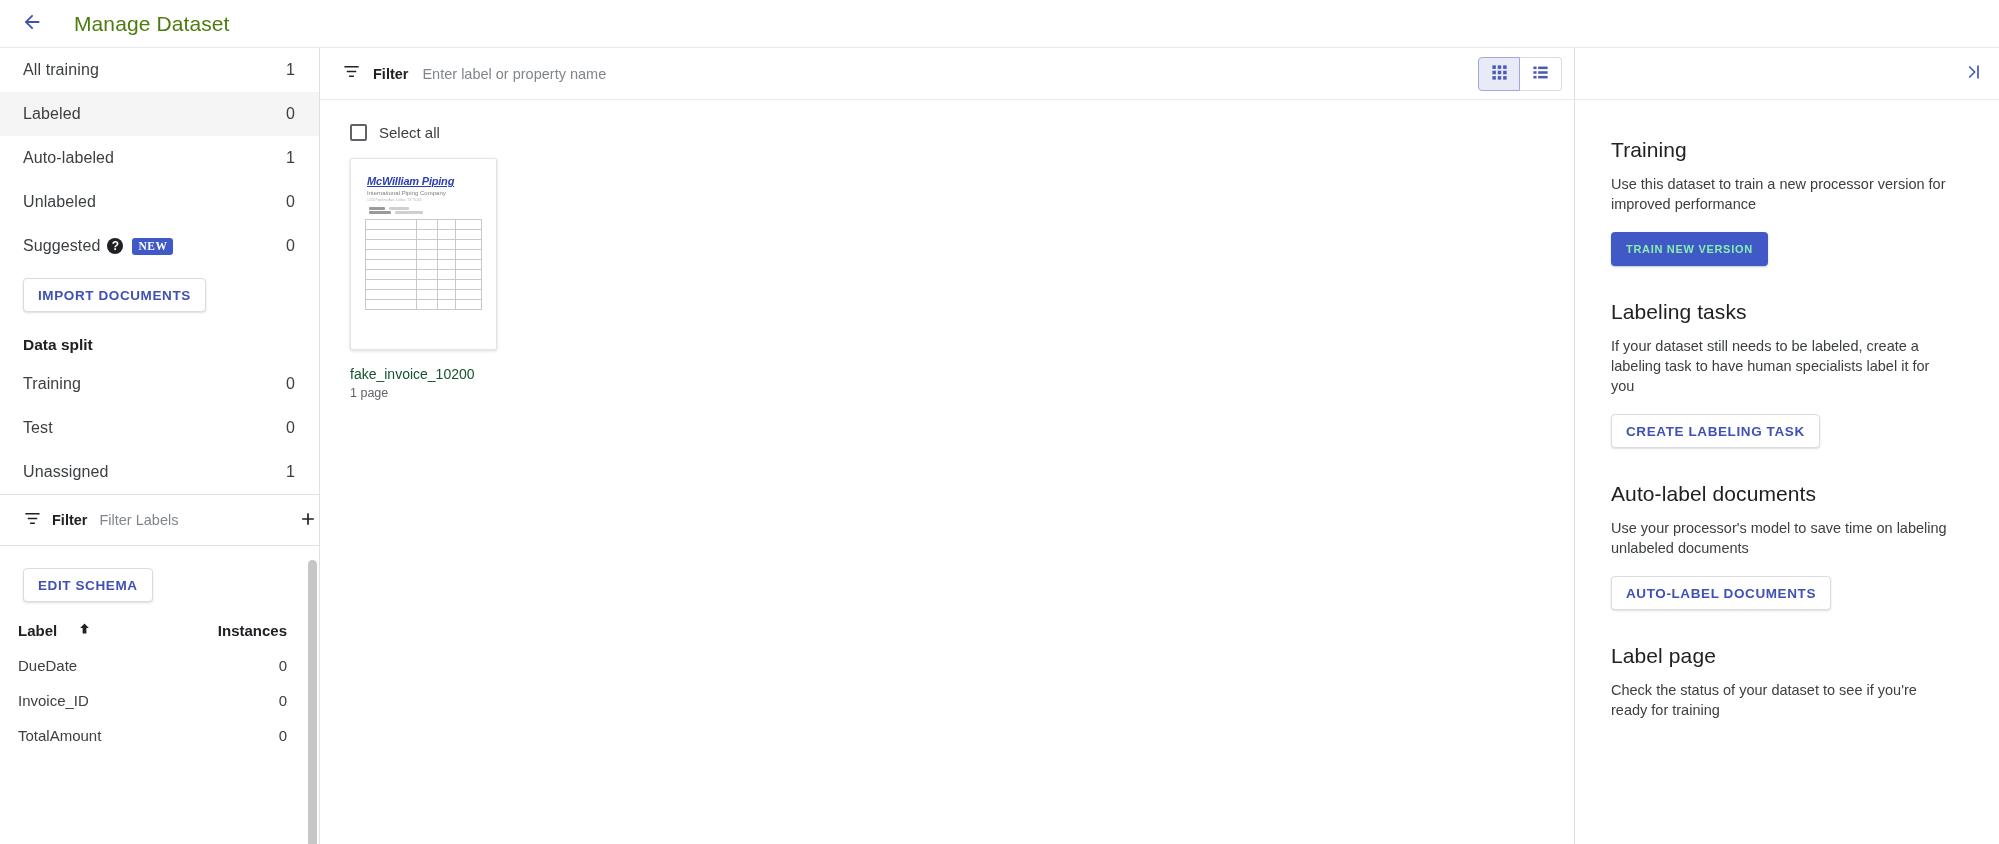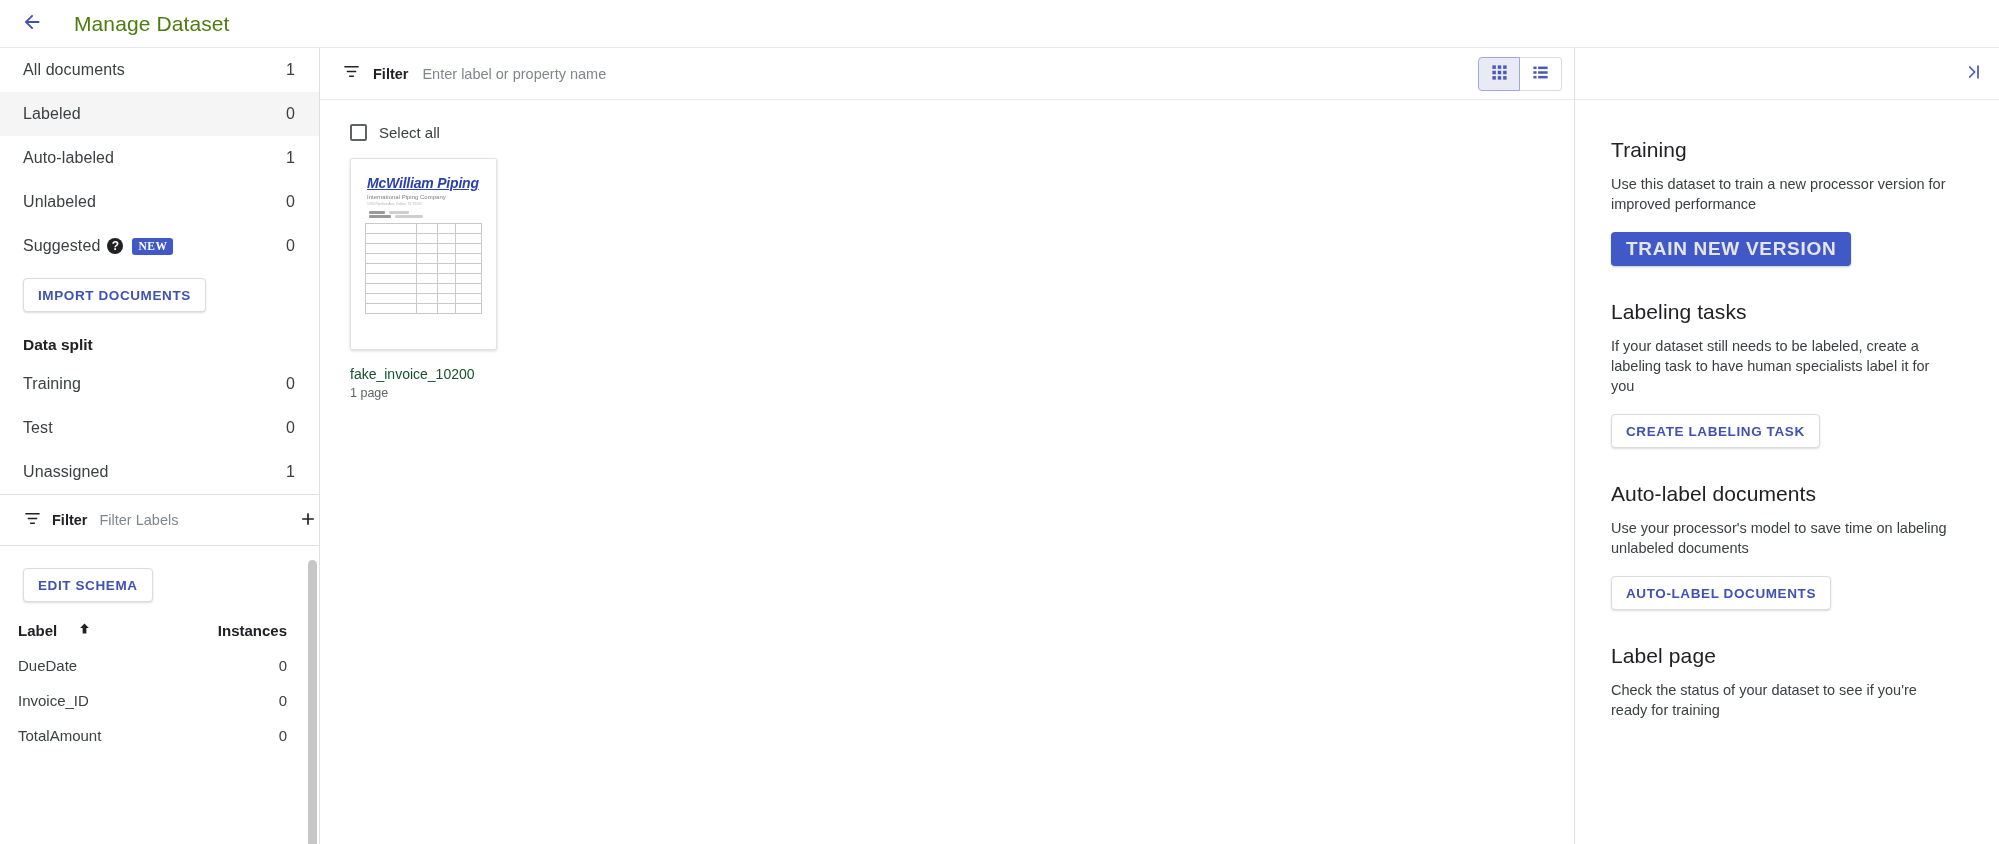--- a/index.html
+++ b/index.html
@@ -256,21 +256,21 @@
   .thumb-shell {
     width: 147px; height: 192px;
     background: #fff;
     border: 1px solid #e3e3e3;
     box-shadow: 0 1px 3px rgba(60,64,67,0.2);
     border-radius: 2px;
     padding: 10px 8px;
     overflow: hidden;
   }
   .inv-title {
-    font-size: 14px;
+    font-size: 11px;
     font-weight: 700;
     font-style: italic;
     color: #2a3fb0;
     text-decoration: underline;
     letter-spacing: -0.2px;
     margin: 6px 0 3px 8px;
   }
   .inv-sub {
     font-size: 6px;
     color: #7d7d7d;
@@ -344,25 +344,25 @@
     color: #3c4043;
     margin: 0 0 18px 0;
     max-width: 345px;
   }
   .btn-filled {
     display: inline-flex;
     align-items: center; justify-content: center;
     height: 34px;
     padding: 0 15px;
     background: #4059c7;
-    color: #e5e5e5;
+    color: #86efac;
     border: none;
     border-radius: 4px;
     font-family: "Liberation Sans", sans-serif;
-    font-size: 19px;
+    font-size: 11px;
     font-weight: 700;
     letter-spacing: 0.7px;
     cursor: pointer;
     box-shadow: 0 1px 2px rgba(60,64,67,0.3);
   }
 </style>
 </head>
 <body>
 
 <div class="app-header">
@@ -377,21 +377,21 @@
 </div>
 
 <div class="shell">
 
   <div class="sidebar">
 
     <div class="nav-list">
 
       <div class="nav-row">
         <span class="nm">
-            <span>All documents</span>
+            <span>All training</span>
           </span>
         <span class="ct">1</span>
       </div>
 
       <div class="nav-row selected">
         <span class="nm">
             <span>Labeled</span>
           </span>
         <span class="ct">0</span>
       </div>

